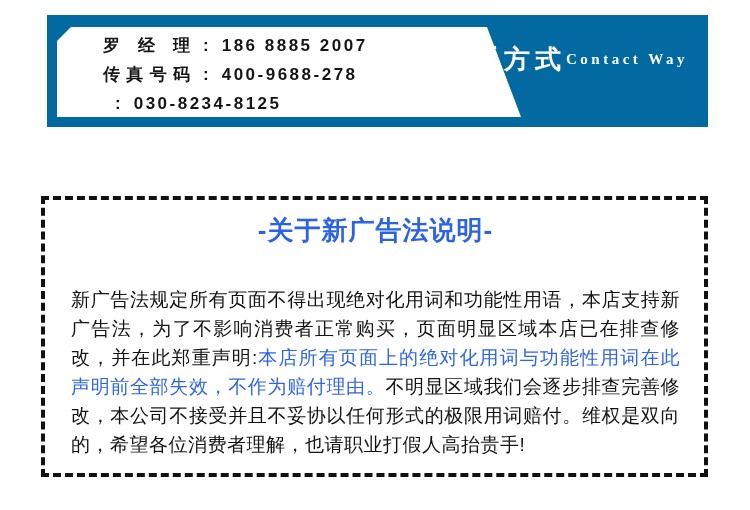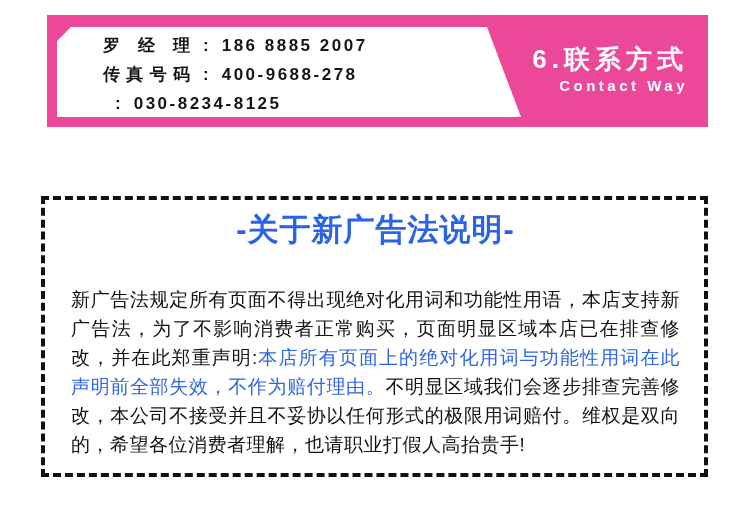--- a/index.html
+++ b/index.html
@@ -12,21 +12,21 @@
     height: 510px;
     background: #ffffff;
     overflow: hidden;
   }
 
   
   .header-band {
     position: absolute;
     left: 47px; top: 15px;
     width: 661px; height: 112px;
-    background: #ec4899;
+    background: #0369a1;
   }
   .white-panel {
     position: absolute;
     left: 10px; top: 12px;
     width: 464px; height: 90px;
     background: #ffffff;
     clip-path: polygon(14px 0, 430px 0, 464px 100%, 0 100%, 0 14px);
   }
   .contact-block {
     position: absolute;
@@ -45,23 +45,24 @@
     text-align-last: justify;
     letter-spacing: 1px;
   }
   .contact-sep { margin: 0 13px 0 12px; }
   .contact-value { letter-spacing: 2.5px; }
 
   .section-title-block {
     position: absolute;
     right: 20px; top: 27px;
     display: flex;
-    flex-direction: column;
-    align-items: flex-end;
+    flex-direction: row;
+    align-items: center;
     color: #ffffff;
+    font-family: Liberation Serif, serif;
   }
   .section-title-cn {
     font-size: 26px;
     font-weight: bold;
     letter-spacing: 5px;
     white-space: nowrap;
   }
   .section-title-en {
     font-size: 15px;
     font-weight: bold;
@@ -74,21 +75,21 @@
     position: absolute;
     left: 41px; top: 196px;
     width: 667px;
     min-height: 253px;
     border: 4px dashed #111111;
     background: #ffffff;
     padding: 15px 24px 14px 26px;
   }
   .notice-title {
     text-align: center;
-    font-size: 31px;
+    font-size: 26px;
     font-weight: bold;
     letter-spacing: 1px;
     color: #2A63E6;
     line-height: 30px;
   }
   .notice-body {
     margin-top: 40px;
     font-size: 19px;
     line-height: 29px;
     letter-spacing: 0.5px;

